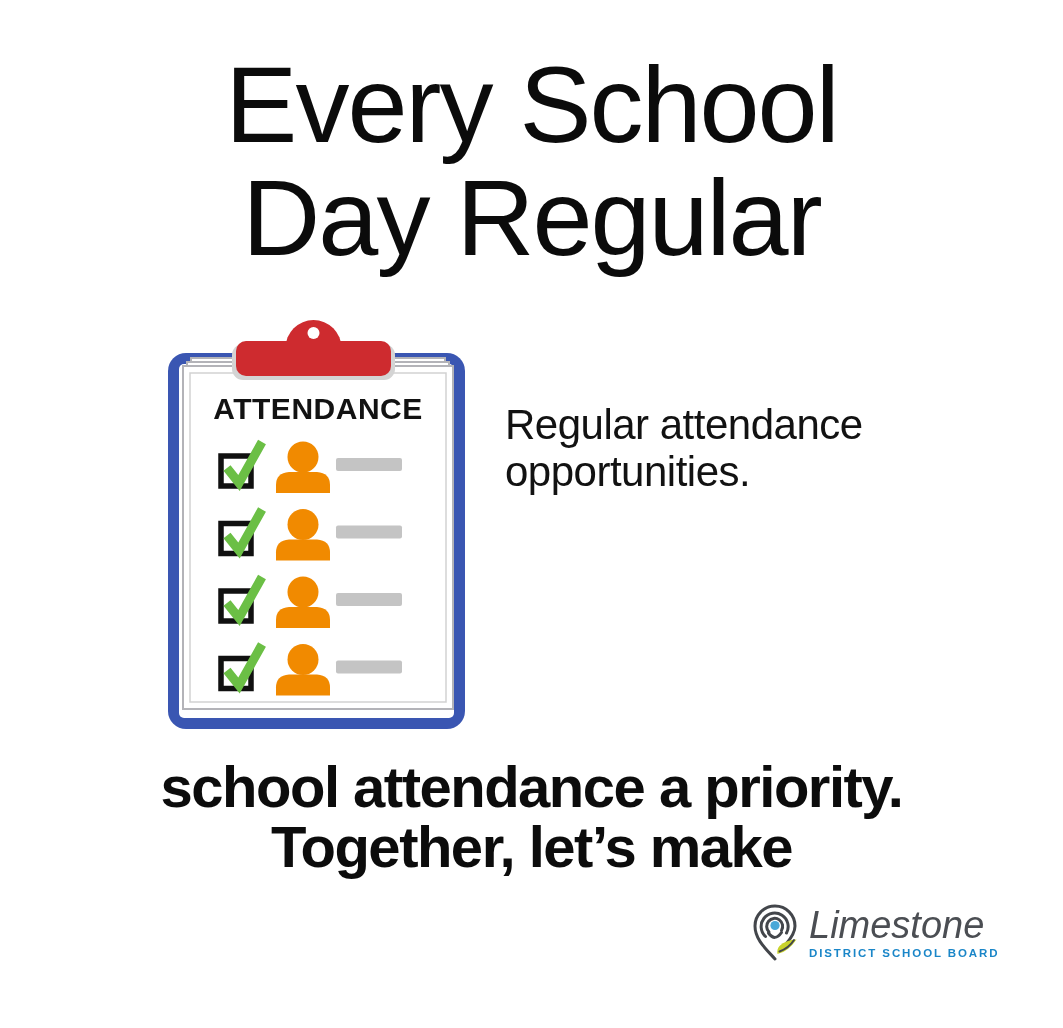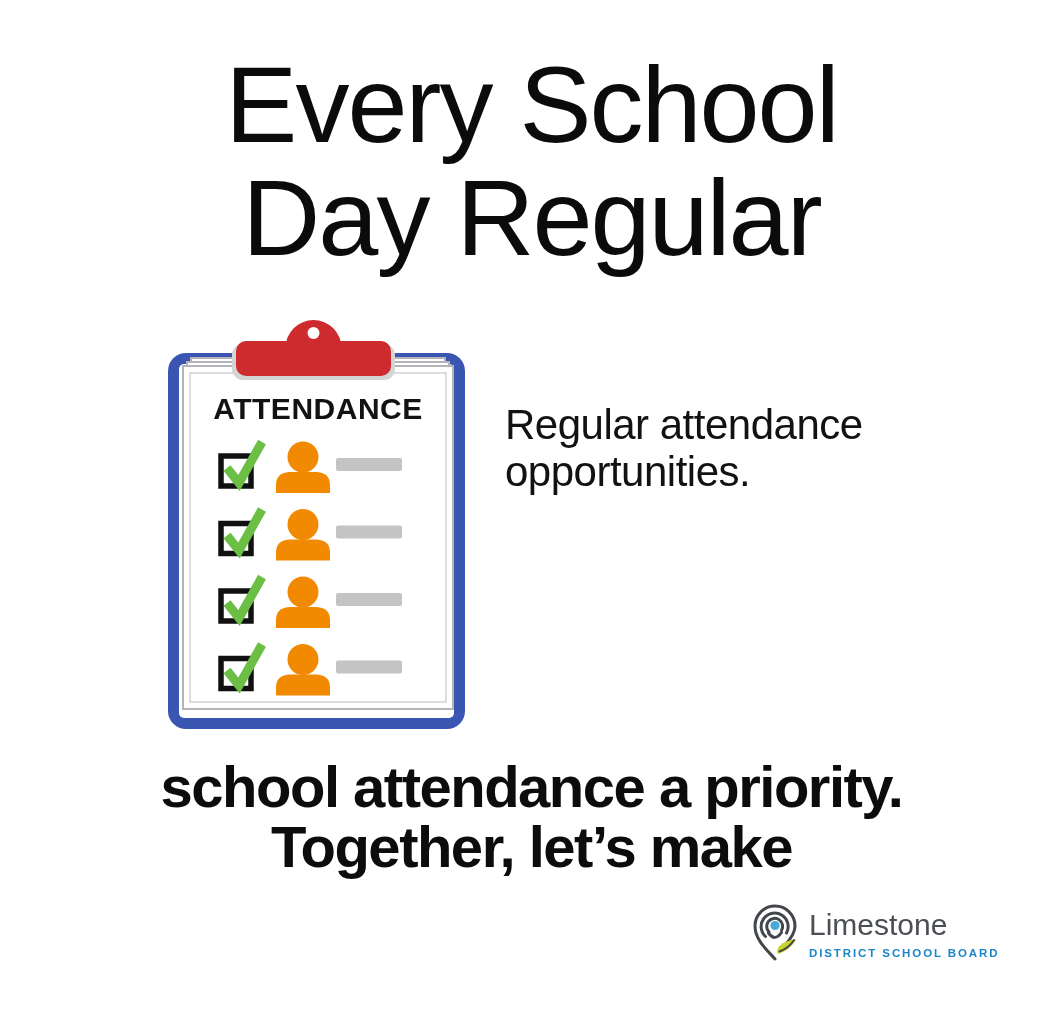--- a/index.html
+++ b/index.html
@@ -62,21 +62,21 @@
   .logo{
     position:absolute;left:750px;top:901px;
     display:flex;align-items:center;gap:9px;
   }
   .logo-pin{width:50px;height:62px;flex:0 0 auto;}
   .pin-line{fill:none;stroke:var(--pin-outline);stroke-width:3;stroke-linecap:round;}
   .pin-head{fill:#49a8d8;}
   .pin-leaf{fill:var(--leaf-green);}
   .pin-leaf-vein{fill:none;stroke:var(--pin-outline);stroke-width:2;stroke-linecap:round;}
   .logo-text{display:flex;flex-direction:column;}
-  .logo-name{font-size:30px;line-height:38px;color:var(--logo-gray);letter-spacing:0;}
+  .logo-name{font-size:38px;line-height:38px;color:var(--logo-gray);letter-spacing:0;font-style:italic;}
   .logo-sub{margin-top:3px;font-size:11.5px;font-weight:bold;letter-spacing:1.9px;color:var(--logo-blue);}
 </style>
 </head>
 <body>
 
 <div class="poster">
 
   <div class="title">
     <div>Every School</div>
     <div>Day Regular</div>

